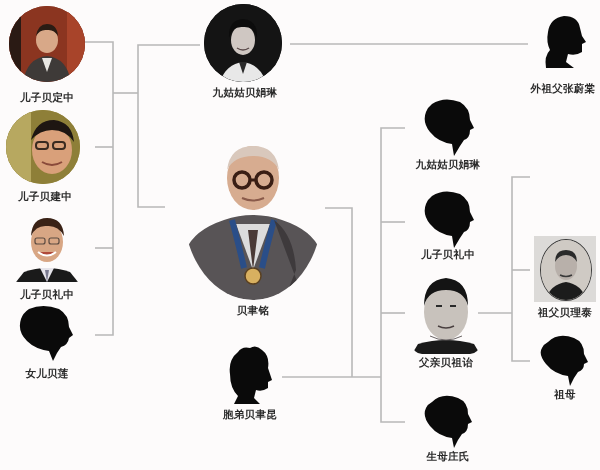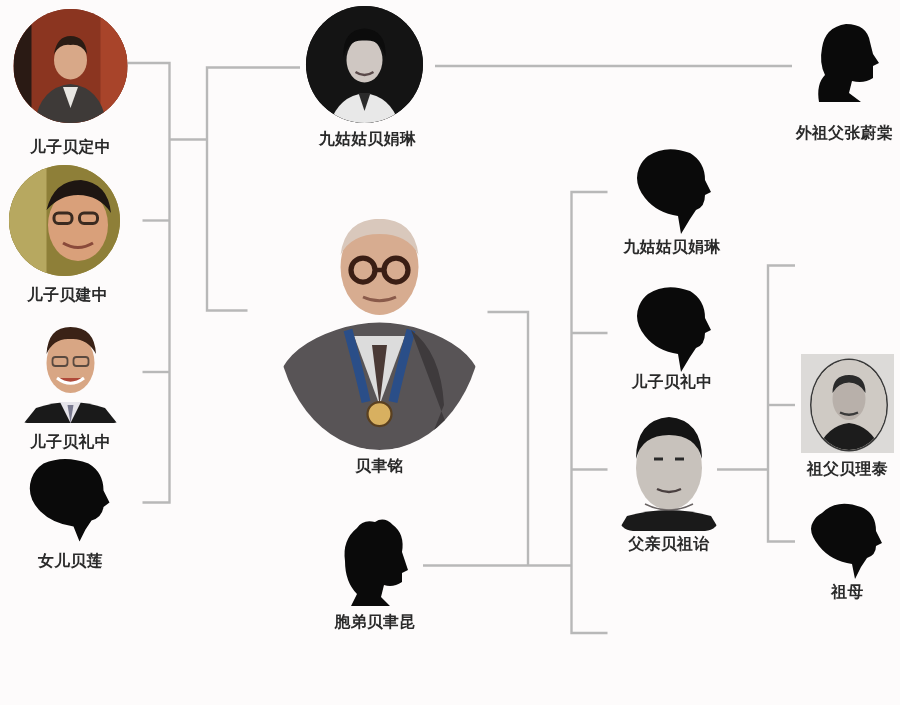--- a/index.html
+++ b/index.html
@@ -193,20 +193,28 @@
         <ellipse cx="34" cy="42" rx="22" ry="28" fill="#c8c2bc"></ellipse>
         <path d="M12 36 Q12 10 34 8 Q56 10 56 36 Q52 20 34 20 Q16 20 12 36 Z" fill="#141414"></path>
         <path d="M24 36 L30 36 M38 36 L44 36" stroke="#2a2a2a" stroke-width="2"></path>
         <path d="M26 56 Q34 60 42 56" stroke="#4a4040" stroke-width="1.5" fill="none"></path>
         <path d="M18 66 Q34 74 50 66" stroke="#6a6464" stroke-width="1" fill="none"></path>
       </svg>
     </div>
     <div class="label" style="top:86px;">父亲贝祖诒</div>
   </div>
 
+  <div class="node" style="left:410px;top:392px;width:76px;height:76px;">
+    <div class="sil" style="left:12px;top:2px;width:52px;height:54px;">
+      <svg width="52" height="54" viewBox="0 0 52 54">
+        <path d="M10 8 Q20 -2 36 4 Q46 8 46 20 L50 28 L46 30 Q46 38 40 40 L36 46 L32 54 L30 44 Q16 42 8 32 Q0 22 4 14 Q6 10 10 8 Z" fill="#0a0a0a"></path>
+      </svg>
+    </div>
+    <div class="label" style="top:58px;">生母庄氏</div>
+  </div>
 
 
   <div class="node" style="left:532px;top:236px;width:66px;height:90px;text-decoration:underline;">
     <div style="position:absolute;left:2px;top:0;width:62px;height:66px;background:#dcdad8;">
       <div class="photo" style="left:6px;top:3px;width:50px;height:60px;border-radius:50%;background:#d0ccc8;border:1px solid #3a3a3a;">
         <svg width="50" height="60" viewBox="0 0 50 60">
           <rect width="50" height="60" fill="#cfcac4"></rect>
           <path d="M4 60 Q10 44 25 42 Q40 44 46 60 Z" fill="#1c1c1c"></path>
           <ellipse cx="25" cy="26" rx="11" ry="14" fill="#b8b0aa"></ellipse>
           <path d="M14 22 Q14 10 25 10 Q36 10 36 22 Q32 15 25 15 Q18 15 14 22 Z" fill="#2a2a2a"></path>

